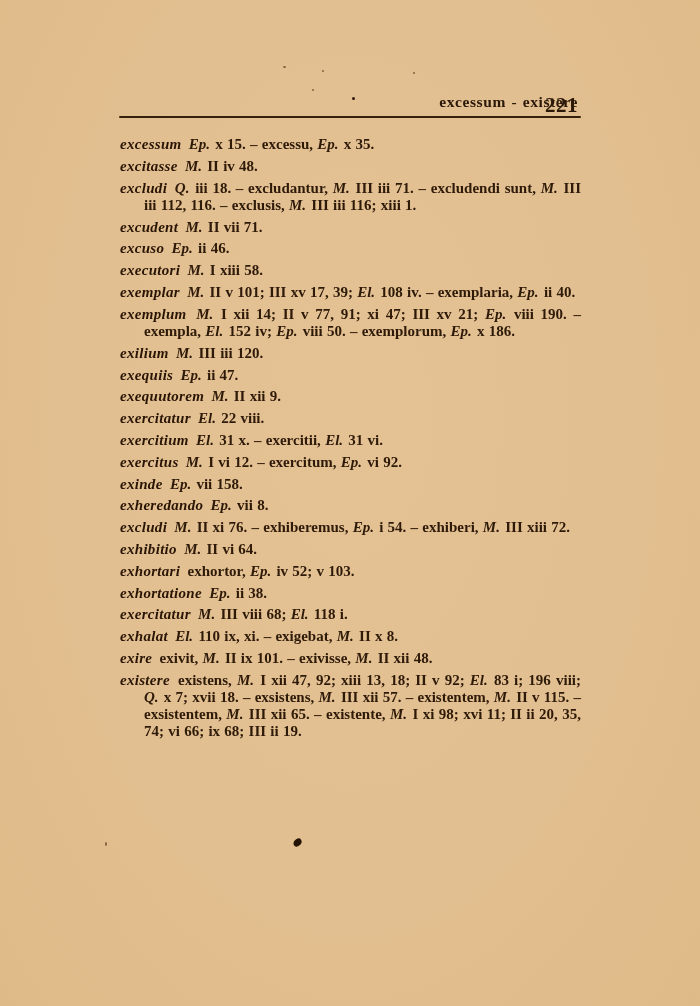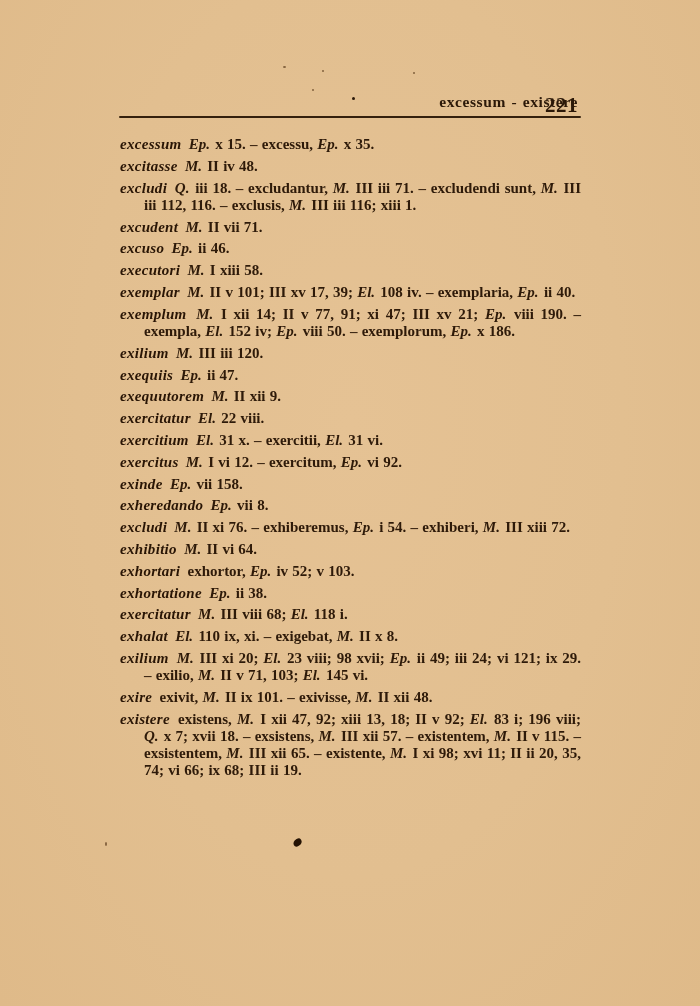--- a/index.html
+++ b/index.html
@@ -131,20 +131,19 @@
       <p class="entry"><span class="headword">exercitium</span><span> <i>El.</i> 31 x. – exercitii, <i>El.</i> 31 vi.</span></p>
       <p class="entry"><span class="headword">exercitus</span><span> <i>M.</i> I vi 12. – exercitum, <i>Ep.</i> vi 92.</span></p>
       <p class="entry"><span class="headword">exinde</span><span> <i>Ep.</i> vii 158.</span></p>
       <p class="entry"><span class="headword">exheredando</span><span> <i>Ep.</i> vii 8.</span></p>
       <p class="entry"><span class="headword">excludi</span><span> <i>M.</i> II xi 76. – exhiberemus, <i>Ep.</i> i 54. – exhiberi, <i>M.</i> III xiii 72.</span></p>
       <p class="entry"><span class="headword">exhibitio</span><span> <i>M.</i> II vi 64.</span></p>
       <p class="entry"><span class="headword">exhortari</span><span> exhortor, <i>Ep.</i> iv 52; v 103.</span></p>
       <p class="entry"><span class="headword">exhortatione</span><span> <i>Ep.</i> ii 38.</span></p>
       <p class="entry"><span class="headword">exercitatur</span><span> <i>M.</i> III viii 68; <i>El.</i> 118 i.</span></p>
       <p class="entry"><span class="headword">exhalat</span><span> <i>El.</i> 110 ix, xi. – exigebat, <i>M.</i> II x 8.</span></p>
-      <p class="entry"><span class="headword">exilium</span><span> <i>M.</i> III xi 20; <i>El.</i> 23 viii; 98 xvii; <i>Ep.</i> ii 49; iii 24; vi 121; ix 29. – exilio, <i>M.</i> II v 71, 103; <i>El.</i> 145 vi.</span></p>
       <p class="entry"><span class="headword">exire</span><span> exivit, <i>M.</i> II ix 101. – exivisse, <i>M.</i> II xii 48.</span></p>
       <p class="entry"><span class="headword">existere</span><span> existens, <i>M.</i> I xii 47, 92; xiii 13, 18; II v 92; <i>El.</i> 83 i; 196 viii; <i>Q.</i> x 7; xvii 18. – exsistens, <i>M.</i> III xii 57. – existentem, <i>M.</i> II v 115. – exsistentem, <i>M.</i> III xii 65. – existente, <i>M.</i> I xi 98; xvi 11; II ii 20, 35, 74; vi 66; ix 68; III ii 19.</span></p>
     </main>
 
   <div class="ink-blot"></div>
 
 </div>
 
 </body></html>

